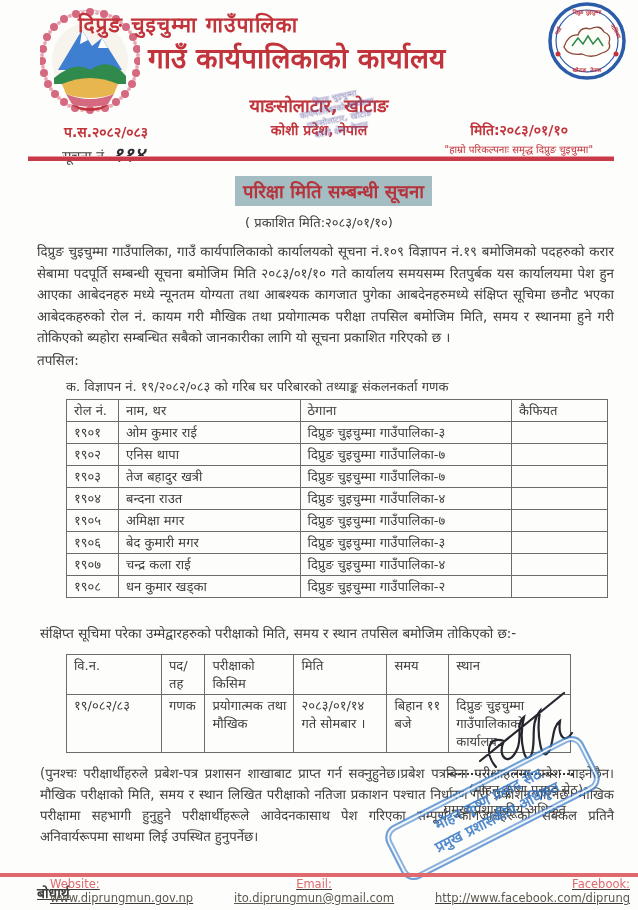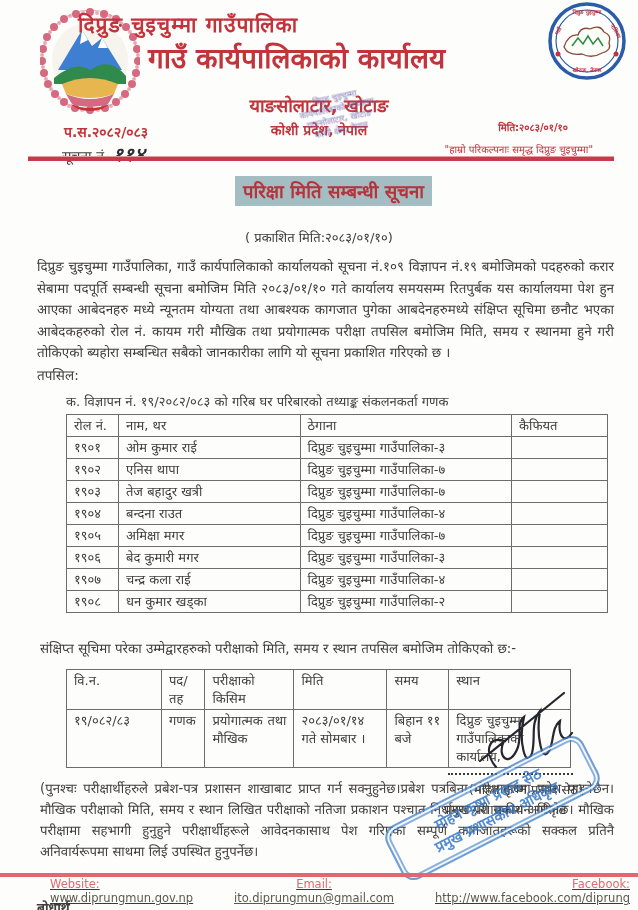--- a/index.html
+++ b/index.html
@@ -13,35 +13,35 @@
   .hdr{position:relative;height:163px;}
   .emblem{position:absolute;left:40px;top:8px;}
   .seal{position:absolute;right:12px;top:2px;}
   .hdr-l1{position:absolute;left:78px;top:10px;font-size:21px;font-weight:bold;color:#c2343c;letter-spacing:1px;}
   .hdr-l2{position:absolute;left:148px;top:38px;font-size:28px;font-weight:bold;color:#c2343c;}
   .hdr-l3{position:absolute;left:0;top:93px;width:100%;text-align:center;font-size:18px;font-weight:bold;color:#c2343c;}
   .hdr-l4{position:absolute;left:0;top:120px;width:100%;text-align:center;font-size:14px;font-weight:bold;color:#c2343c;}
   .ref-no{position:absolute;left:64px;top:122px;font-size:14px;font-weight:bold;color:#c2343c;}
   .notice-no{position:absolute;left:62px;top:141px;font-size:14px;color:#44423e;}
   .notice-no-hand{font-family:"DejaVu Serif",serif;font-size:19px;font-weight:bold;color:#2e2c34;font-style:italic;letter-spacing:1px;}
-  .hdr-date{position:absolute;right:70px;top:120px;font-size:10px;font-weight:bold;color:#c2343c;}
+  .hdr-date{position:absolute;right:70px;top:120px;font-size:14px;font-weight:bold;color:#c2343c;}
   .hdr-motto{position:absolute;right:45px;top:142px;font-size:10px;color:#c2343c;}
   .hdr-stamp{
     position:absolute;left:268px;top:92px;width:140px;
     transform:rotate(-12deg);text-align:center;
     color:rgba(104,98,168,0.55);font-size:8.5px;line-height:11px;font-weight:bold;
     filter:blur(0.3px);
   }
   .red-rule{position:absolute;left:28px;right:24px;top:156px;height:4px;
     background:#c8394a;border-top:1px solid #e89aa0;}
   
   .title-wrap{text-align:center;margin-top:13px;padding-left:29px;}
   .title-hl{display:inline-block;background:#a4bdc2;color:#b5343c;font-weight:bold;
     font-size:18.5px;padding:2px 8px 3px 8px;}
-  .published{text-align:center;font-size:13px;margin-top:22px;color:#3c3c3c;}
+  .published{text-align:center;font-size:13px;margin-top:7px;color:#3c3c3c;}
   .bodytext{margin:10px 24px 0 37px;font-size:13.4px;line-height:21.5px;text-align:justify;color:#3f3e3c;}
   .tapasil{margin:2px 0 0 37px;font-size:13.5px;color:#3f3e3c;}
   .tbl1-cap{margin:8px 8px 4px 66px;font-size:13px;color:#3f3e3c;}
   table{border-collapse:collapse;font-size:13px;color:#3f3e3c;}
   td,th{border:1px solid #6d6d68;padding:1px 7px 2px 7px;font-weight:normal;text-align:left;vertical-align:top;}
   .tbl1{margin-left:66px;width:542px;}
   .tbl1 td,.tbl1 th{height:17px;}
   .tbl2{margin-left:66px;width:505px;margin-top:6px;}
   .sec2-intro{margin:26px 24px 12px 40px;font-size:13.4px;color:#3f3e3c;}
   .note{margin:10px 24px 0 40px;font-size:13.2px;line-height:21px;text-align:justify;color:#3f3e3c;}

